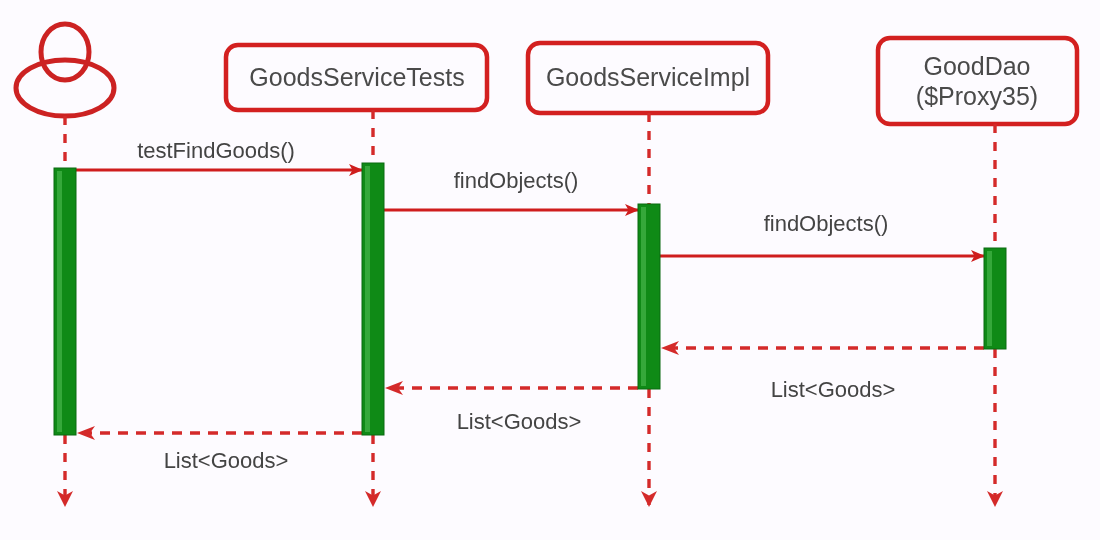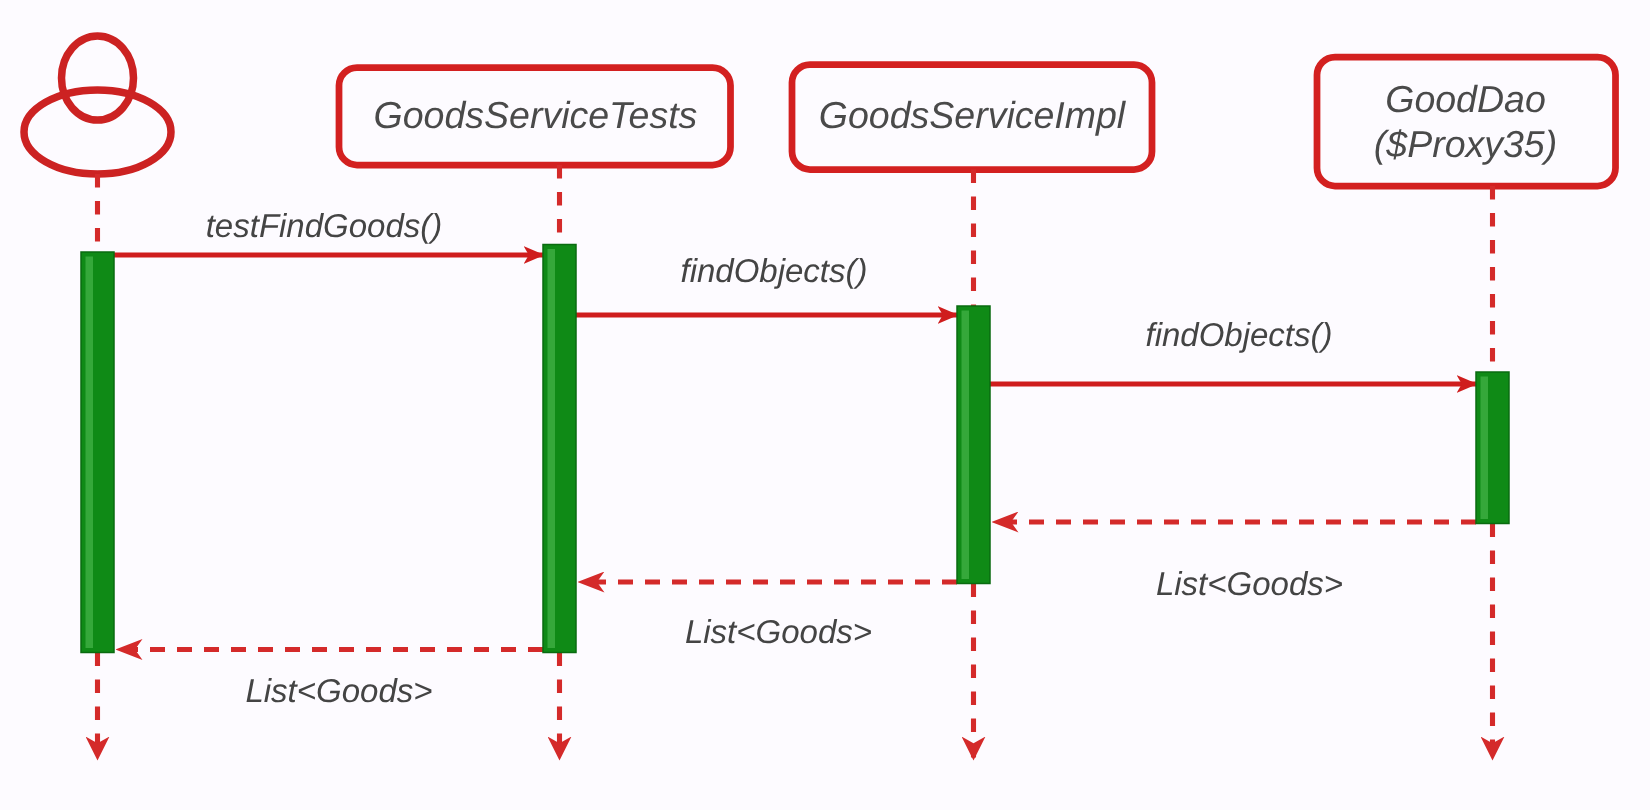--- a/index.html
+++ b/index.html
@@ -7,21 +7,20 @@
     padding: 0;
     background: #ffffff;
   }
   #canvas {
     position: relative;
     width: 1100px;
     height: 540px;
     background: #fdfbff;
     overflow: hidden;
     font-family: "Liberation Sans", "DejaVu Sans", sans-serif;
-    font-style: italic;
   }
   #diagram-svg {
     position: absolute;
     left: 0;
     top: 0;
     width: 1100px;
     height: 540px;
   }
   .lifeline-title {
     font-family: "Liberation Sans", "DejaVu Sans", sans-serif;

